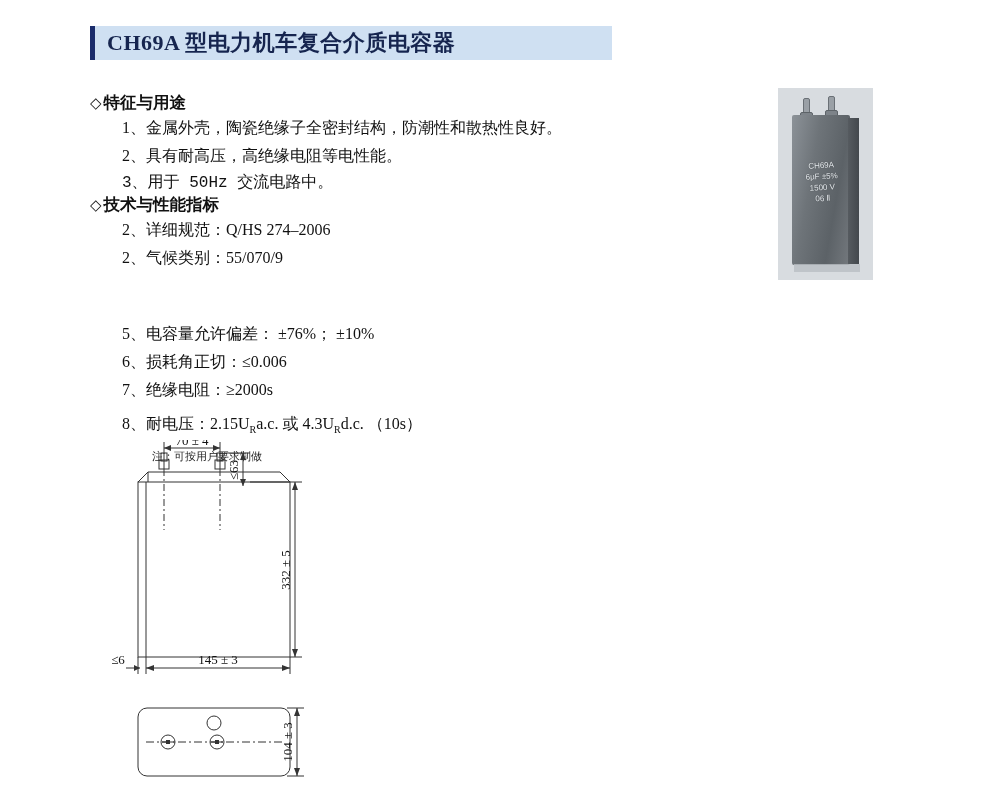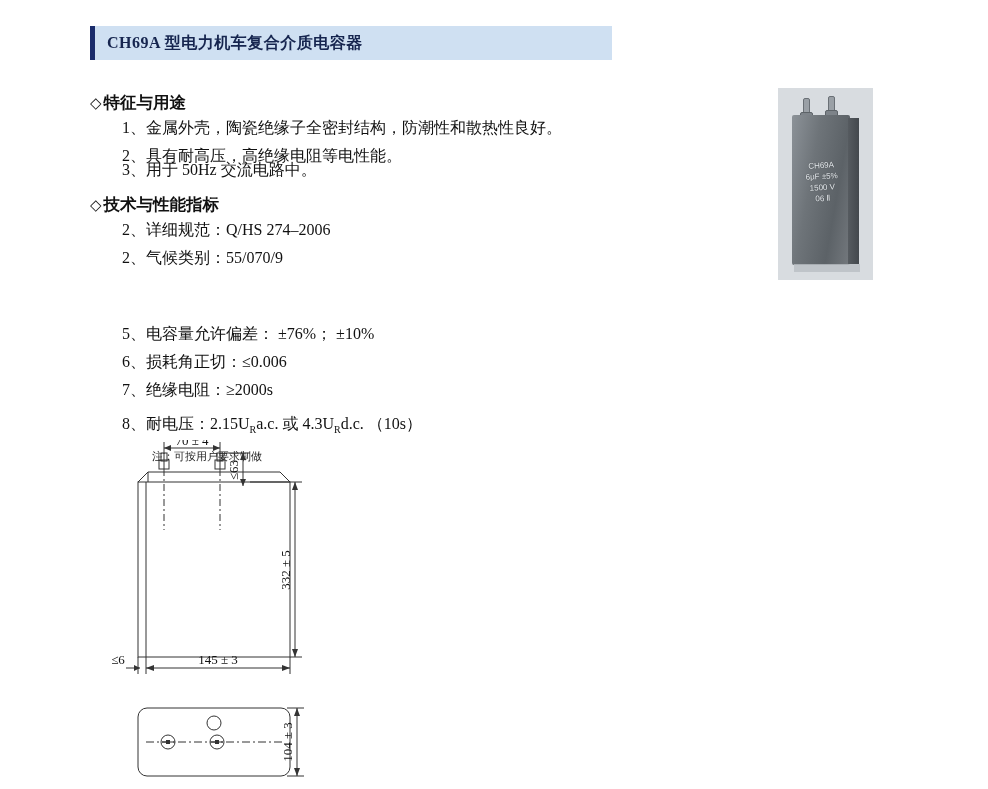--- a/index.html
+++ b/index.html
@@ -29,21 +29,21 @@
     top: 26px;
     width: 522px;
     height: 34px;
     background: #cfe0f2;
     border-left: 5px solid #1a2c6b;
     box-sizing: border-box;
     display: flex;
     align-items: center;
   }
   .title-text {
-    font-size: 16px;
+    font-size: 22px;
     font-weight: bold;
     color: #16254f;
     padding-left: 12px;
     letter-spacing: 0.5px;
     white-space: nowrap;
   }
 
   
   .section-head {
     position: absolute;
@@ -66,21 +66,21 @@
     position: absolute;
     left: 122px;
     font-size: 16px;
     white-space: nowrap;
     color: #111;
   }
 
   
   .f1 { top: 118px; }
   .f2 { top: 146px; }
-  .f3 { top: 160px; }
+  .f3 { top: 172px; font-family: Liberation Mono, monospace; }
 
   
   .s1 { top: 220px; }
   .s2 { top: 248px; }
   .s3 { top: 276px; }
   .s4 { top: 304px; }
   .s5 { top: 322px; }
   .s6 { top: 350px; }
   .s7 { top: 378px; }
   .s8 { top: 400px; }

